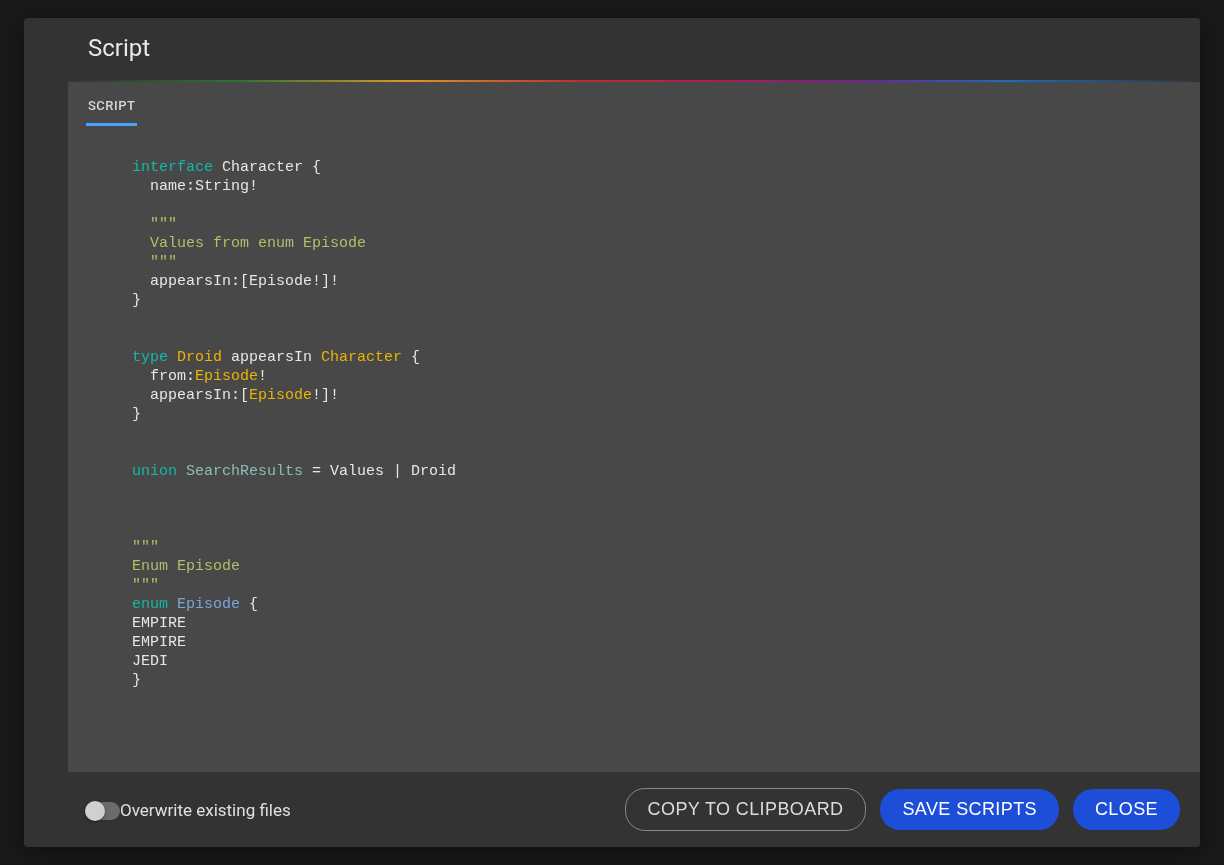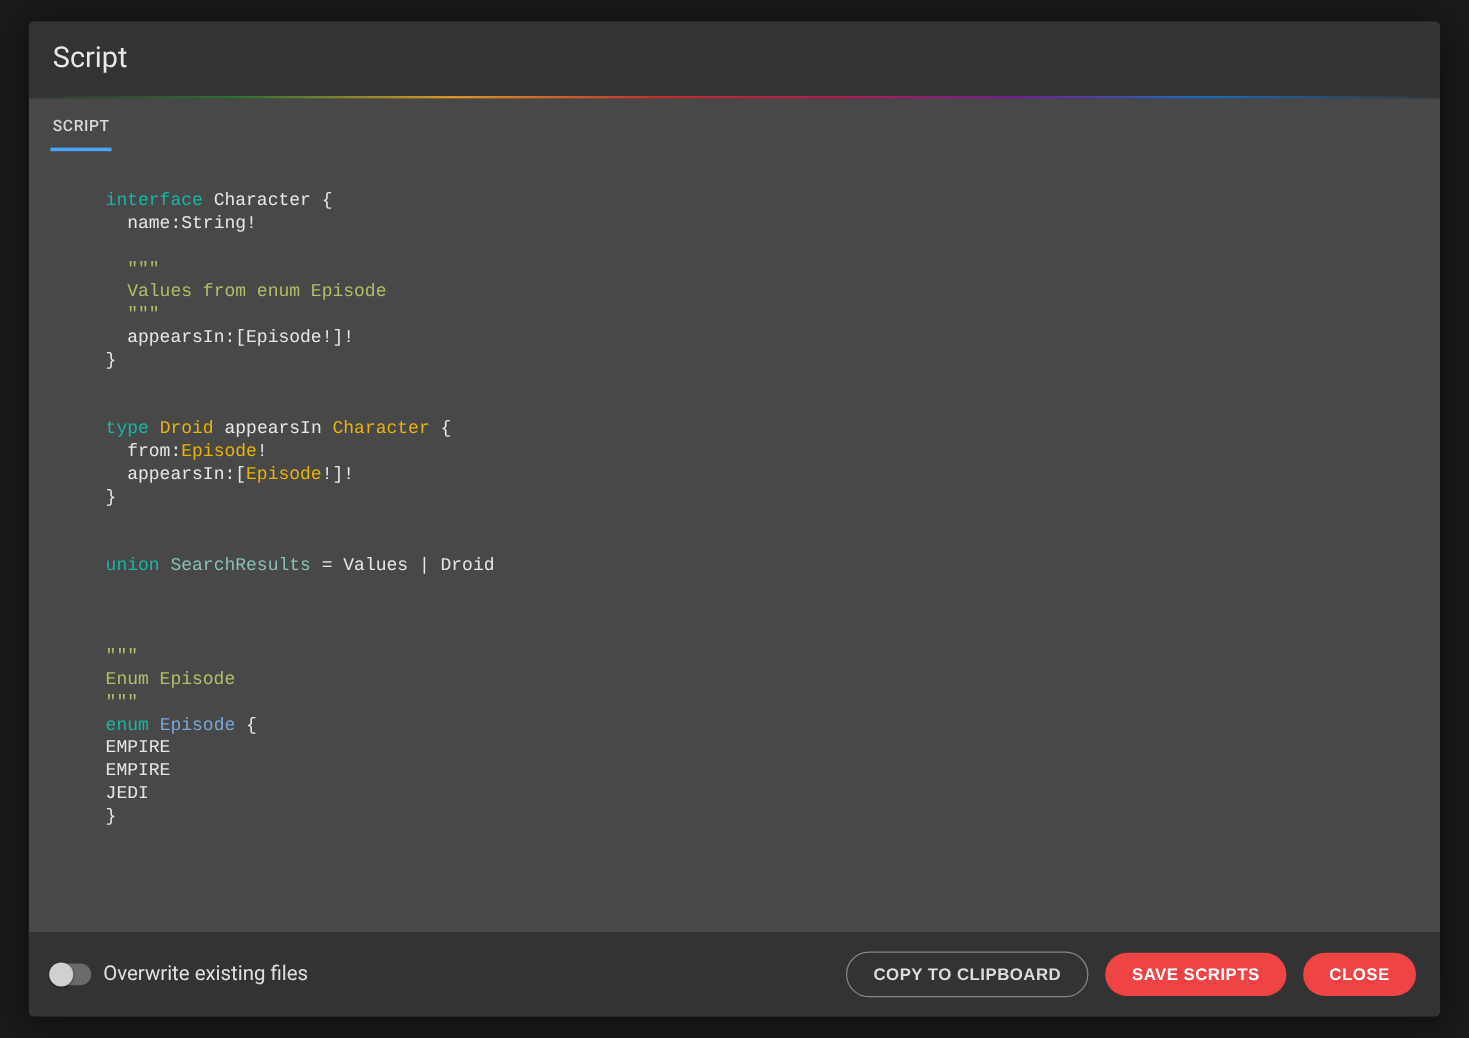--- a/index.html
+++ b/index.html
@@ -15,20 +15,21 @@
     top: 18px;
     left: 24px;
     right: 24px;
     bottom: 18px;
     background: #333333;
     border-radius: 4px;
     display: flex;
     flex-direction: column;
     box-shadow: 0 4px 30px rgba(0,0,0,0.5);
     overflow: hidden;
+    padding-left: 44px;
   }
   .modal-header {
     padding: 16px 20px 18px 20px;
     background: #333333;
   }
   .modal-title {
     color: #e8e8e8;
     font-size: 24px;
     font-weight: 400;
   }
@@ -92,22 +93,21 @@
   .plain     { color: #e6e6e6; }
 
   .footer {
     background: #333333;
     padding: 16px 20px 16px 18px;
     display: flex;
     align-items: center;
   }
   .toggle-wrap {
     display: flex;
-    align-items: center;
-    gap: 10px;
+    align-items: flex-end;
     flex: 1;
   }
   .toggle {
     width: 34px;
     height: 18px;
     background: #6b6b6b;
     border-radius: 10px;
     position: relative;
     cursor: pointer;
   }
@@ -122,33 +122,33 @@
     box-shadow: 0 1px 3px rgba(0,0,0,0.4);
   }
   .toggle-label {
     color: #e0e0e0;
     font-size: 17px;
   }
   .btn {
     border: none;
     border-radius: 20px;
     padding: 10px 22px;
-    font-size: 14px;
+    font-size: 18px;
     letter-spacing: 0.4px;
     cursor: pointer;
     margin-left: 14px;
-    font-weight: 700;
+    font-weight: 400;
   }
   .btn-outline {
     background: transparent;
     color: #dcdcdc;
     border: 1px solid #888;
   }
   .btn-primary {
-    background: #ef4444;
+    background: #1d4ed8;
     color: #fff;
     text-align: right;
   }
 </style>
 </head>
 <body>
 
 <div class="modal">
 
   <div class="modal-header">

